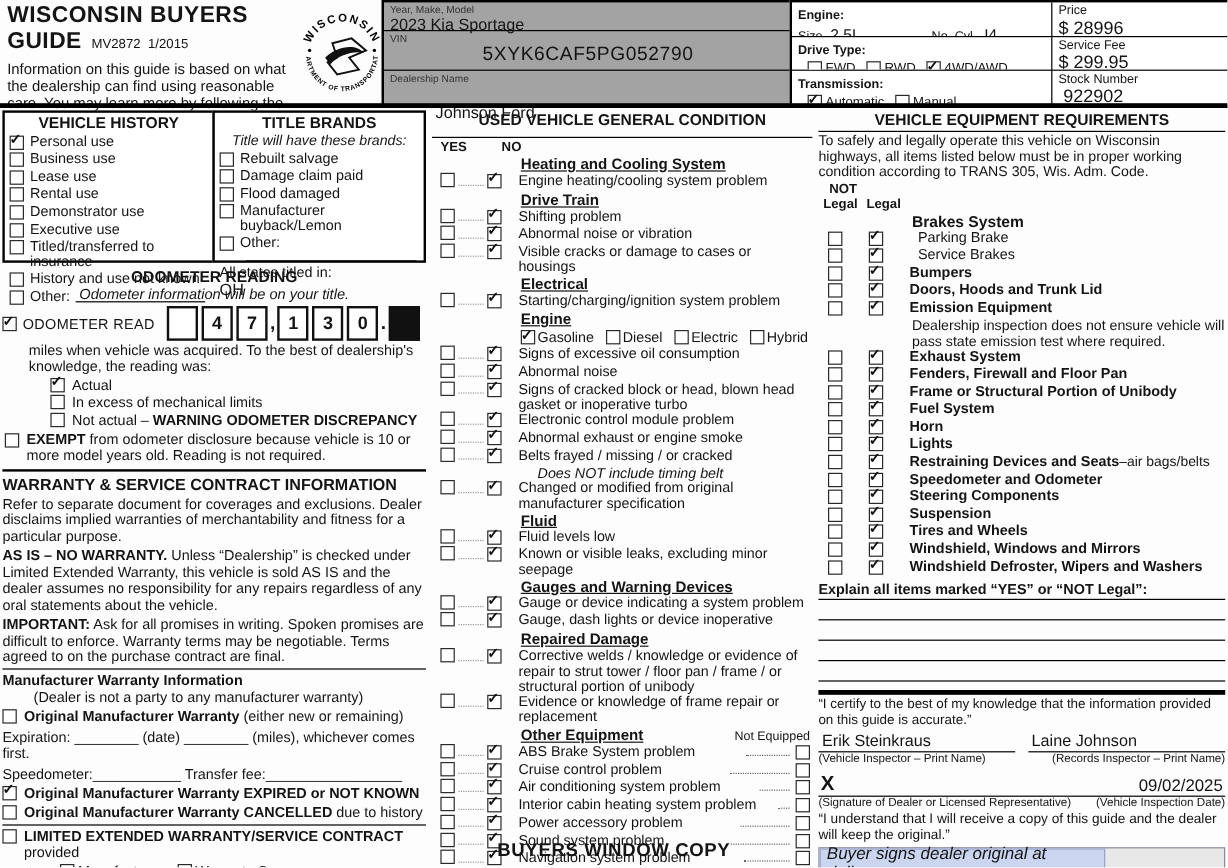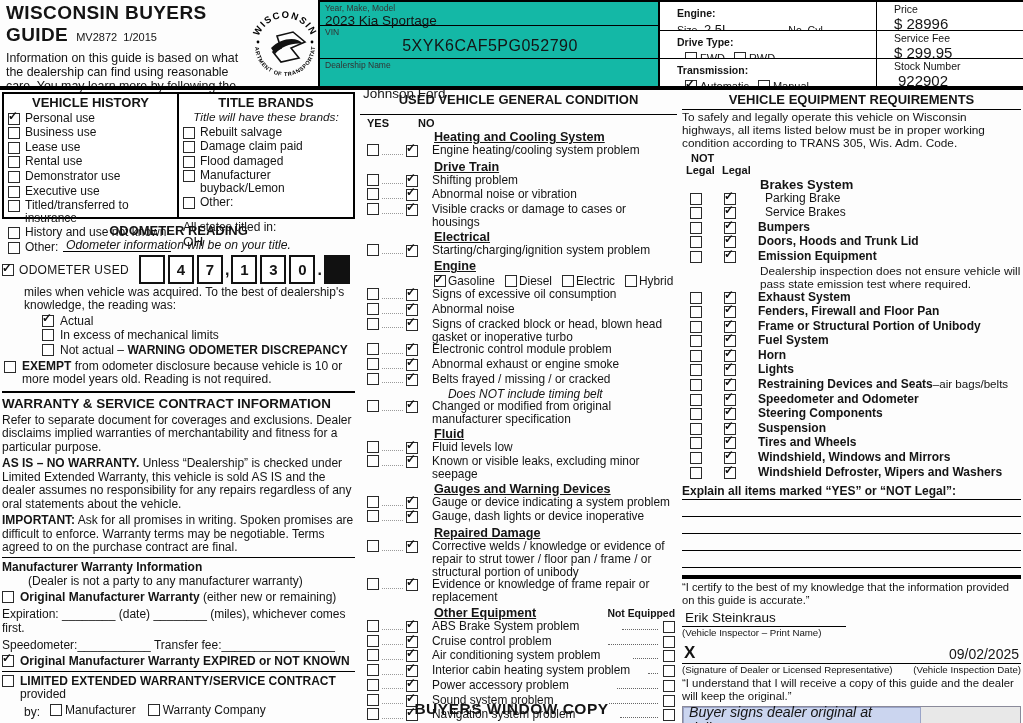--- a/index.html
+++ b/index.html
@@ -9,30 +9,30 @@
   
   .cb{position:relative;display:inline-block;width:10px;height:10px;border:1.4px solid #2a2a2a;
       background:#fff;flex:0 0 auto;vertical-align:-1px;}
   .cb.on::after{content:"✓";position:absolute;left:-1px;top:-4px;font-size:12px;font-weight:bold;color:#111;}
   
   #hd-left{position:absolute;left:6px;top:2px;width:310px;}
   #hd-title{font-size:19px;font-weight:bold;letter-spacing:.4px;display:inline;}
   #hd-form{font-size:11px;margin-left:8px;}
   #hd-intro{margin-top:6px;width:240px;font-size:12.4px;line-height:1.12;}
   #logo{position:absolute;left:247px;top:8px;}
-  #hd-mid{position:absolute;left:318px;top:0;width:340px;height:86px;border:2px solid #000;background:#14b8a6;}
+  #hd-mid{position:absolute;left:318px;top:0;width:340px;height:86px;border:2px solid #000;background:#a3a3a3;}
   .mrow{padding:1px 5px;border-bottom:1.5px solid #000;}
   .mrow:last-child{border-bottom:none;}
   .flabel{font-size:8.5px;color:#333;}
   .fval{font-size:13.5px;}
   #vin-val{text-align:center;font-size:16px;letter-spacing:.5px;}
   #dealer-val{margin-left:38px;margin-top:16px;}
   #hd-right{position:absolute;left:658px;top:0;width:363px;height:86px;border:2px solid #000;background:#fff;
             display:grid;grid-template-columns:216px 1fr;grid-template-rows:1fr 1fr 1fr;}
-  .hcell{padding:1px 17px;border-bottom:1.5px solid #000;overflow:hidden;}
+  .hcell{padding:1px 5px;border-bottom:1.5px solid #000;overflow:hidden;}
   .hcell.r{border-left:1.5px solid #000;}
   .hcell.last{border-bottom:none;}
   .hlab{font-size:10.5px;font-weight:bold;}
   .hlab2{font-size:10.5px;}
   .hval{font-size:15px;}
   .uval{border-bottom:1px solid #000;display:inline-block;min-width:78px;padding:0 2px;font-size:13px;}
   .opt{display:inline-flex;align-items:center;gap:3px;margin-right:9px;font-size:11px;}
   #hd-bar{position:absolute;left:0;top:86px;width:1023px;height:4px;background:#000;}
   
   #col-left{position:absolute;left:2px;top:92px;width:353px;font-size:12px;}
@@ -84,21 +84,21 @@
   .ycell{width:46px;display:flex;align-items:center;flex:0 0 auto;padding-left:7px;box-sizing:border-box;}
   .ycell .dots{flex:1;border-bottom:1px dotted #999;height:8px;margin:0 3px 0 3px;}
   .ncell{width:26px;flex:0 0 auto;padding-top:1px;}
   .clab{flex:1 1 auto;padding-right:2px;}
   .gtitle{font-weight:bold;font-size:12.6px;margin-left:74px;margin-top:1px;text-decoration:underline;}
   .gnote{font-style:italic;margin-left:88px;line-height:1.05;}
   #fuel-row{margin-left:74px;margin-top:1px;display:flex;}
   #fuel-row .opt{font-size:11.9px;margin-right:10px;gap:2px;}
   .oe-head{display:flex;align-items:baseline;margin-top:2px;}
   .oe-head .gtitle{margin-top:0;flex:0 0 auto;}
-  .oe-ne{margin-left:auto;font-weight:bold;font-size:10.4px;margin-right:2px;}
+  .oe-ne{margin-left:auto;font-weight:normal;font-size:10.4px;margin-right:2px;}
   .dots2{flex:1;border-bottom:1px dotted #666;height:9px;margin:0 5px;min-width:10px;}
   .necell{flex:0 0 auto;padding-top:1px;margin-right:2px;}
   #footer{position:absolute;left:0;top:700px;width:1023px;text-align:center;
           font-weight:bold;font-size:15.5px;letter-spacing:.5px;}
   
   #req-title{border-bottom:1.5px solid #000;padding-bottom:2px;}
   #req-intro{font-size:11.8px;line-height:1.12;margin-top:1px;}
   #nl-head{position:relative;height:25px;font-weight:bold;font-size:11px;margin-top:1px;}
   #nl-not{position:absolute;left:9px;top:0;}
   #nl-l1{position:absolute;left:4px;top:12px;}
@@ -292,21 +292,21 @@
         <div id="tb-states-val">OH</div>
       </div>
     </div>
 
     <div id="odo">
       <div class="ctitle">ODOMETER READING</div>
       <div class="csub">Odometer information will be on your title.</div>
       <div id="odo-row">
         <span id="odo-read">
           <span class="cb on"></span>
-          <span>ODOMETER USED</span>
+          <span>ODOMETER READ</span>
         </span>
         <span id="odo-cells">
             <span class="digit"></span>
             <span class="digit">4</span>
             <span class="digit">7</span>
             <span class="dsep">,</span>
             <span class="digit">1</span>
             <span class="digit">3</span>
             <span class="digit">0</span>
             <span class="dsep">.</span>
@@ -346,20 +346,24 @@
       <div class="wrow">
         <span class="cb"></span>
         <span><b>Original Manufacturer Warranty</b><span> (either new or remaining)</span></span>
       </div>
       <div class="wline">Expiration: ________ (date) ________ (miles), whichever comes first.</div>
       <div class="wline">Speedometer:___________  Transfer fee:_________________</div>
       <div class="wrow">
         <span class="cb on"></span>
         <span><b>Original Manufacturer Warranty EXPIRED or NOT KNOWN</b><span></span></span>
       </div>
+      <div class="wrow">
+        <span class="cb"></span>
+        <span><b>Original Manufacturer Warranty CANCELLED</b><span> due to history</span></span>
+      </div>
       <div class="rule1"></div>
       <div class="wrow">
         <span class="cb"></span>
         <span><b>LIMITED EXTENDED WARRANTY/SERVICE CONTRACT</b><span> provided</span></span>
       </div>
       <div id="lim-by">
         <span>by:</span>&nbsp;&nbsp;
         <span><span class="opt">
               <span class="cb"></span>
               <span>Manufacturer</span>
@@ -746,20 +750,24 @@
         <div class="exline"></div>
       </div>
     <div id="cert-bar"></div>
 
     <div id="certify-text">“I certify to the best of my knowledge that the information provided on this guide is accurate.”</div>
     <div id="names">
       <div class="sigcol">
         <div class="signame">Erik Steinkraus</div>
         <div class="sigcap">(Vehicle Inspector – Print Name)</div>
       </div>
+      <div class="sigcol">
+        <div class="signame">Laine Johnson</div>
+        <div class="sigcap r">(Records Inspector – Print Name)</div>
+      </div>
     </div>
     <div id="xrow">
       <span id="x-mark">X</span>
       <span id="insp-date">09/02/2025</span>
     </div>
     <div id="xcaps">
       <span>(Signature of Dealer or Licensed Representative)</span>
       <span>(Vehicle Inspection Date)</span>
     </div>
     <div id="understand">“I understand that I will receive a copy of this guide and the dealer will keep the original.”</div>

